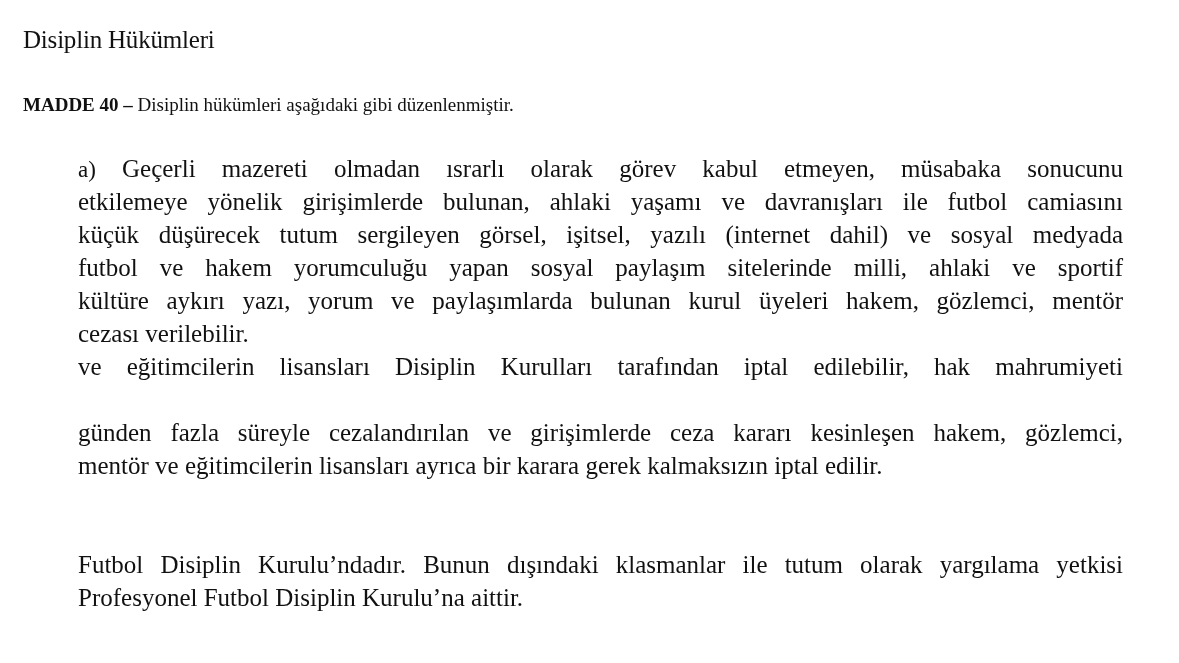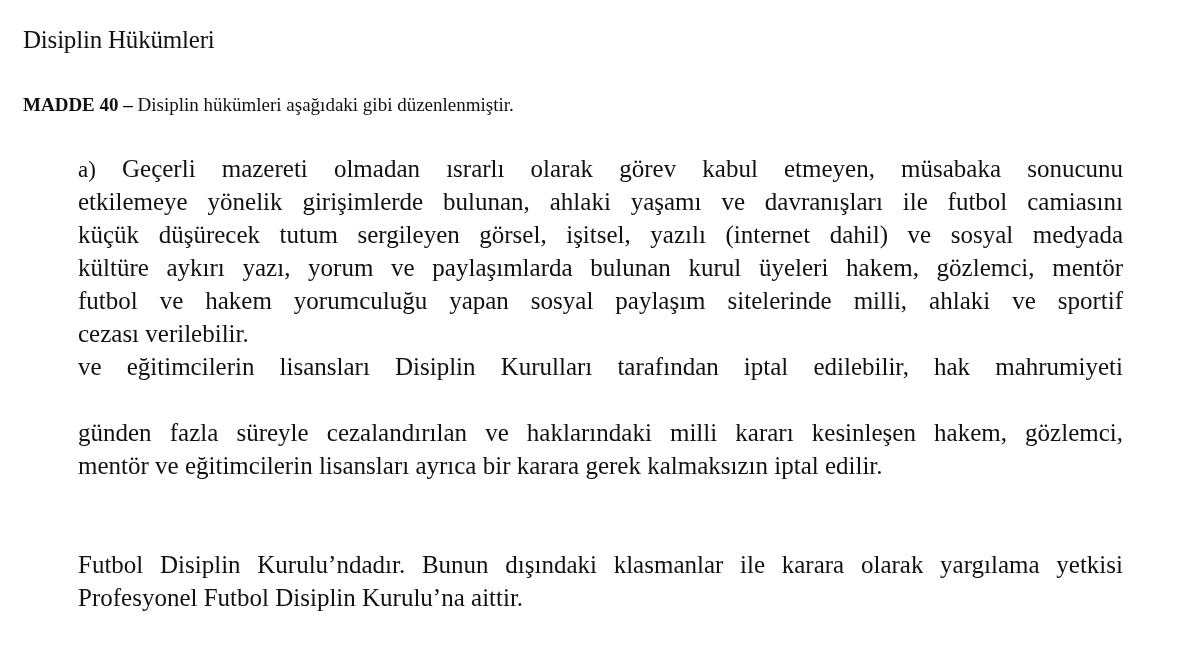--- a/index.html
+++ b/index.html
@@ -77,29 +77,29 @@
 <div class="doc">
 
   <h2 class="section-title">Disiplin Hükümleri</h2>
 
   <p class="article-intro"><span class="article-num">MADDE 40 –</span><span> Disiplin hükümleri aşağıdaki gibi düzenlenmiştir.</span></p>
 
   <p class="para" id="para-a">
     <span class="line"><span class="label">a)</span><span> Geçerli mazereti olmadan ısrarlı olarak görev kabul etmeyen, müsabaka sonucunu</span></span>
     <span class="line">etkilemeye yönelik girişimlerde bulunan, ahlaki yaşamı ve davranışları ile futbol camiasını</span>
     <span class="line">küçük düşürecek tutum sergileyen görsel, işitsel, yazılı (internet dahil) ve sosyal medyada</span>
+    <span class="line">futbol ve hakem yorumculuğu yapan sosyal paylaşım sitelerinde milli, ahlaki ve sportif</span>
     <span class="line">kültüre aykırı yazı, yorum ve paylaşımlarda bulunan kurul üyeleri hakem, gözlemci, mentör</span>
-    <span class="line">futbol ve hakem yorumculuğu yapan sosyal paylaşım sitelerinde milli, ahlaki ve sportif</span>
     <span class="line last">cezası verilebilir.</span>
     <span class="line">ve eğitimcilerin lisansları Disiplin Kurulları tarafından iptal edilebilir, hak mahrumiyeti</span>
   </p>
 
   <p class="para" id="para-b">
-    <span class="line">günden fazla süreyle cezalandırılan ve haklarındaki milli kararı kesinleşen hakem, gözlemci,</span>
+    <span class="line">günden fazla süreyle cezalandırılan ve girişimlerde ceza kararı kesinleşen hakem, gözlemci,</span>
     <span class="line last">mentör ve eğitimcilerin lisansları ayrıca bir karara gerek kalmaksızın iptal edilir.</span>
   </p>
 
   <p class="para" id="para-c">
-    <span class="line">Futbol Disiplin Kurulu’ndadır. Bunun dışındaki klasmanlar ile karara olarak yargılama yetkisi</span>
+    <span class="line">Futbol Disiplin Kurulu’ndadır. Bunun dışındaki klasmanlar ile tutum olarak yargılama yetkisi</span>
     <span class="line last">Profesyonel Futbol Disiplin Kurulu’na aittir.</span>
   </p>
 
 </div>
 
 </body></html>

